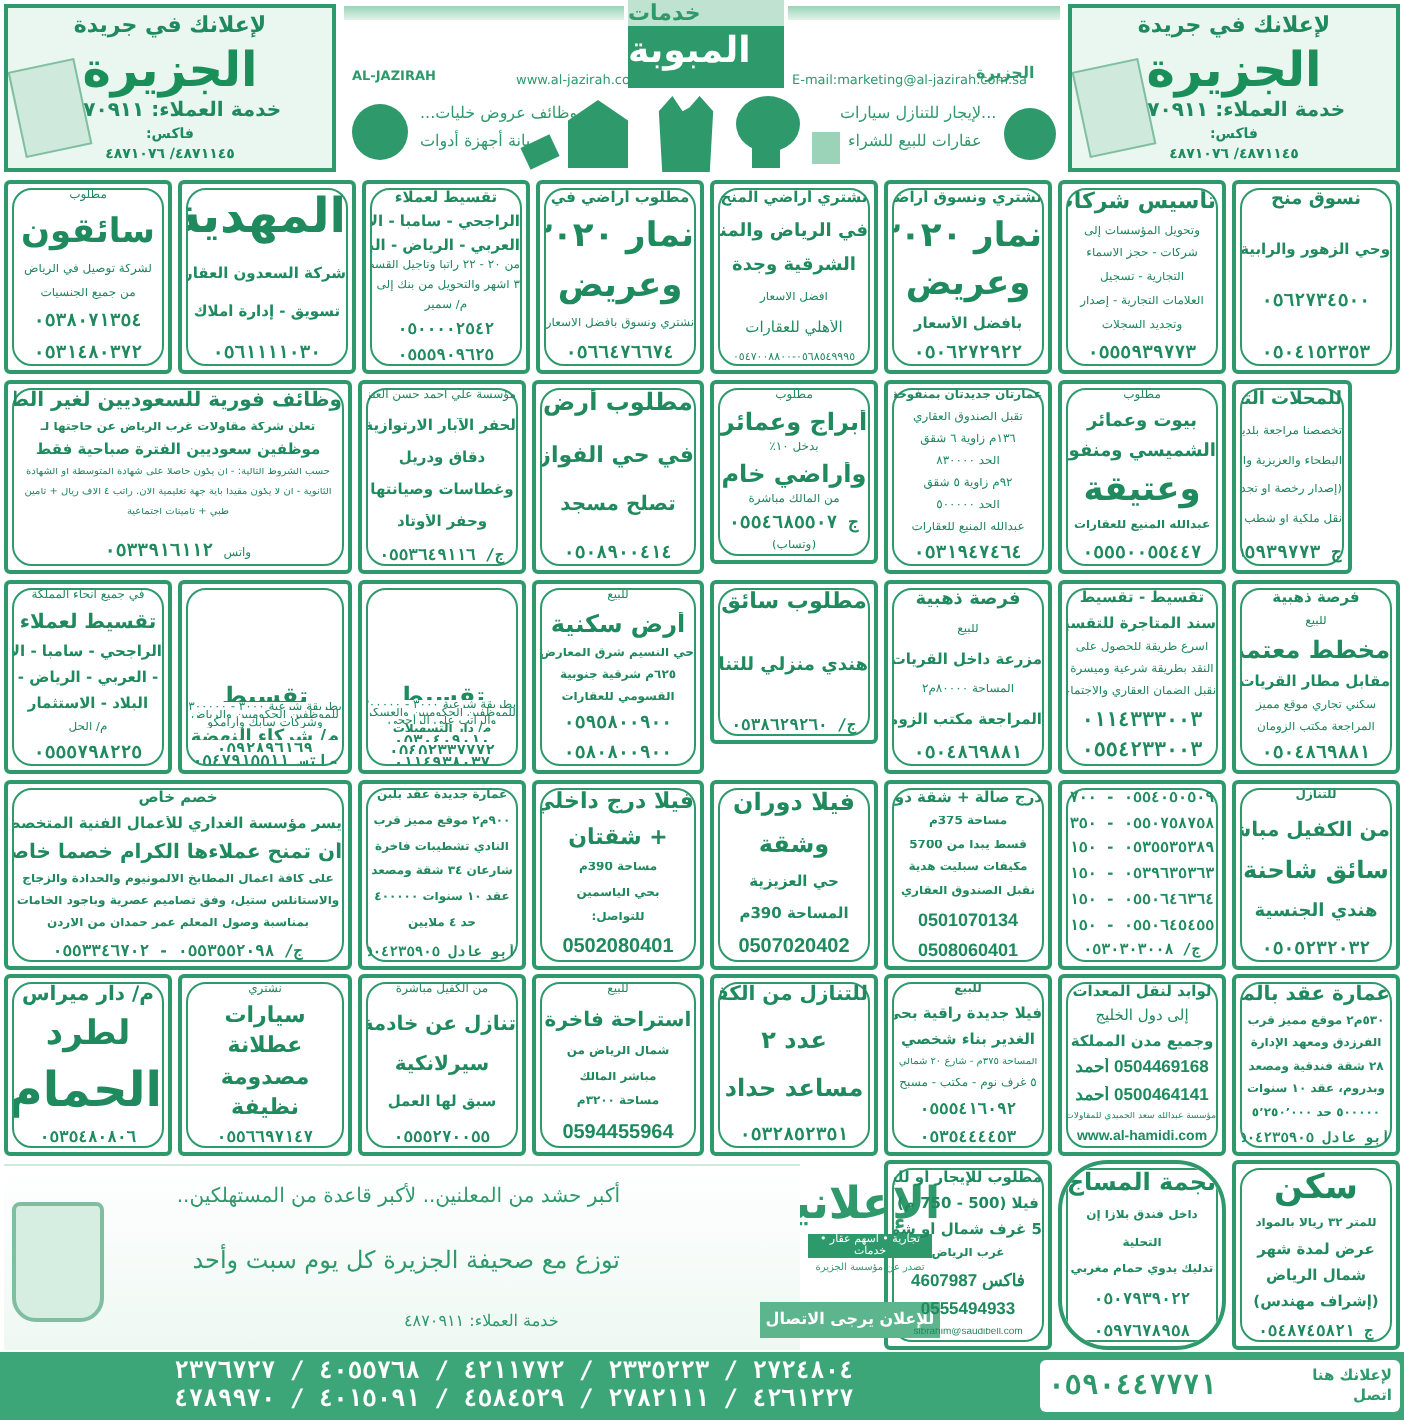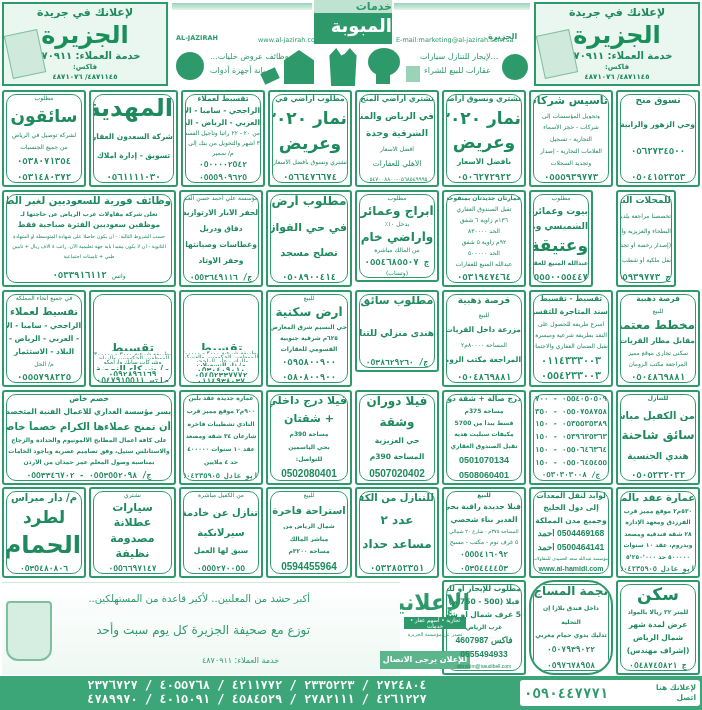--- a/index.html
+++ b/index.html
@@ -32,21 +32,21 @@
   .promo {
     position: absolute; border: 2px solid #2e9a6c; background: #eaf6f0; direction: rtl; text-align: center; overflow: hidden;
   }
   .promo .ttl { font-size: 11px; font-weight: bold; margin-top: 2px; }
   .promo .brand { font-size: 24px; font-weight: bold; color: #1a8f5a; margin-top: 2px; }
   .promo .svc { font-size: 10px; font-weight: bold; margin-top: 1px; }
   .promo .fax { font-size: 7px; font-weight: bold; margin-top: 2px; }
   .paper-icon { position: absolute; left: 4px; top: 28px; width: 34px; height: 44px; background: #cfe9dc; transform: rotate(-12deg); border: 1px solid #7fbfa0; }
   .center-head { position: absolute; left: 170px; top: 0; width: 362px; height: 88px; }
   .bar { position: absolute; height: 7px; background: linear-gradient(#9ad3b8,#e2f3ea); top: 3px; }
-  .logo-box { position: absolute; left: 144px; top: 0; width: 78px; height: 44px; background: #2e9a6c; color:#fff; text-align:right; direction: rtl; }
+  .logo-box { position: absolute; left: 144px; top: 0; width: 78px; height: 44px; background: #2e9a6c; color:#fff; text-align:left; direction: rtl; }
   .logo-box .a { font-size: 11px; background:#bfe3d0; color:#2e9a6c; font-weight:bold; }
   .logo-box .b { font-size: 18px; font-weight: bold; line-height: 26px; }
   .tiny { font-size: 6.5px; color: #2e9a6c; }
   .icons-row { position: absolute; top: 46px; left: 0; width: 362px; height: 42px; }
   .ico { position: absolute; background: #2e9a6c; }
   .round-ico { border-radius: 50%; }
   
   .banner { position: absolute; left: 2px; top: 582px; width: 398px; height: 93px; background: linear-gradient(#ffffff,#eef8f3); border-top: 1px solid #cfe9dc; direction: rtl; }
   .banner .l1 { position: absolute; right: 90px; top: 10px; font-size: 10px; color: #2e9a6c; }
   .banner .l2 { position: absolute; right: 90px; top: 40px; font-size: 12px; color: #2e9a6c; }
@@ -174,21 +174,21 @@
 </div>
 
 <div class="card" style="left:616px;top:190px;width:60px;height:97px;">
   <span class="ln m">للمحلات التجارية</span>
   <span class="ln xs">تخصصنا مراجعة بلدية</span>
   <span class="ln xs">البطحاء والعزيزية والملز</span>
   <span class="ln xs">(إصدار رخصة أو تجديد أو</span>
   <span class="ln xs">نقل ملكية أو شطب الرخصة)</span>
   <span class="ln ph">ج ٠٥٥٥٩٣٩٧٧٣</span>
 </div>
-<div class="card" style="left:529px;top:190px;width:64px;height:97px;">
+<div class="card" style="left:529px;top:190px;width:84px;height:97px;">
   <span class="ln xs">مطلوب</span>
   <span class="ln m">بيوت وعمائر</span>
   <span class="ln m">الشميسي ومنفوحة</span>
   <span class="ln xl">وعتيقة</span>
   <span class="ln xs" style="font-weight:bold">عبدالله المنيع للعقارات</span>
   <span class="ln ph">٠٥٥٥٠٠٥٥٤٤٧</span>
 </div>
 <div class="card" style="left:442px;top:190px;width:84px;height:97px;">
   <span class="ln xs" style="font-weight:bold">عمارتان جديدتان بمنفوحة</span>
   <span class="ln xs">تقبل الصندوق العقاري</span>
@@ -364,21 +364,21 @@
   <span class="ln m" style="font-size:10px">عمارة عقد بالملز</span>
   <span class="ln xs" style="font-weight:bold">٥٣٠م٢ موقع مميز قرب</span>
   <span class="ln xs" style="font-weight:bold">الفرزدق ومعهد الإدارة</span>
   <span class="ln xs" style="font-weight:bold">٢٨ شقة فندقية ومصعد</span>
   <span class="ln xs" style="font-weight:bold">وبدروم، عقد ١٠ سنوات</span>
   <span class="ln xs" style="font-weight:bold">٥٠٠٠٠٠ حد ٥٬٢٥٠٬٠٠٠</span>
   <span class="ln ph" style="font-size:7px">أبو عادل ٠٥٠٤٢٣٥٩٠٥</span>
 </div>
 <div class="card" style="left:529px;top:487px;width:84px;height:91px;">
   <span class="ln s" style="font-weight:bold">لوابد لنقل المعدات</span>
-  <span class="ln s" style="font-weight:bold">إلى دول الخليج</span>
+  <span class="ln s" style="font-weight:normal">إلى دول الخليج</span>
   <span class="ln s" style="font-weight:bold">وجميع مدن المملكة</span>
   <span class="ln ph-lat" style="font-size:8.5px">0504469168 أحمد</span>
   <span class="ln ph-lat" style="font-size:8.5px">0500464141 أحمد</span>
   <span class="ln xs" style="font-size:4.5px">مؤسسة عبدالله سعد الحميدي للمقاولات</span>
   <span class="ln ph-lat" style="font-size:7px">www.al-hamidi.com</span>
 </div>
 <div class="card" style="left:442px;top:487px;width:84px;height:91px;">
   <span class="ln xs" style="font-weight:bold">للبيع</span>
   <span class="ln s" style="font-weight:bold">فيلا جديدة راقية بحي</span>
   <span class="ln s" style="font-weight:bold">الغدير بناء شخصي</span>

